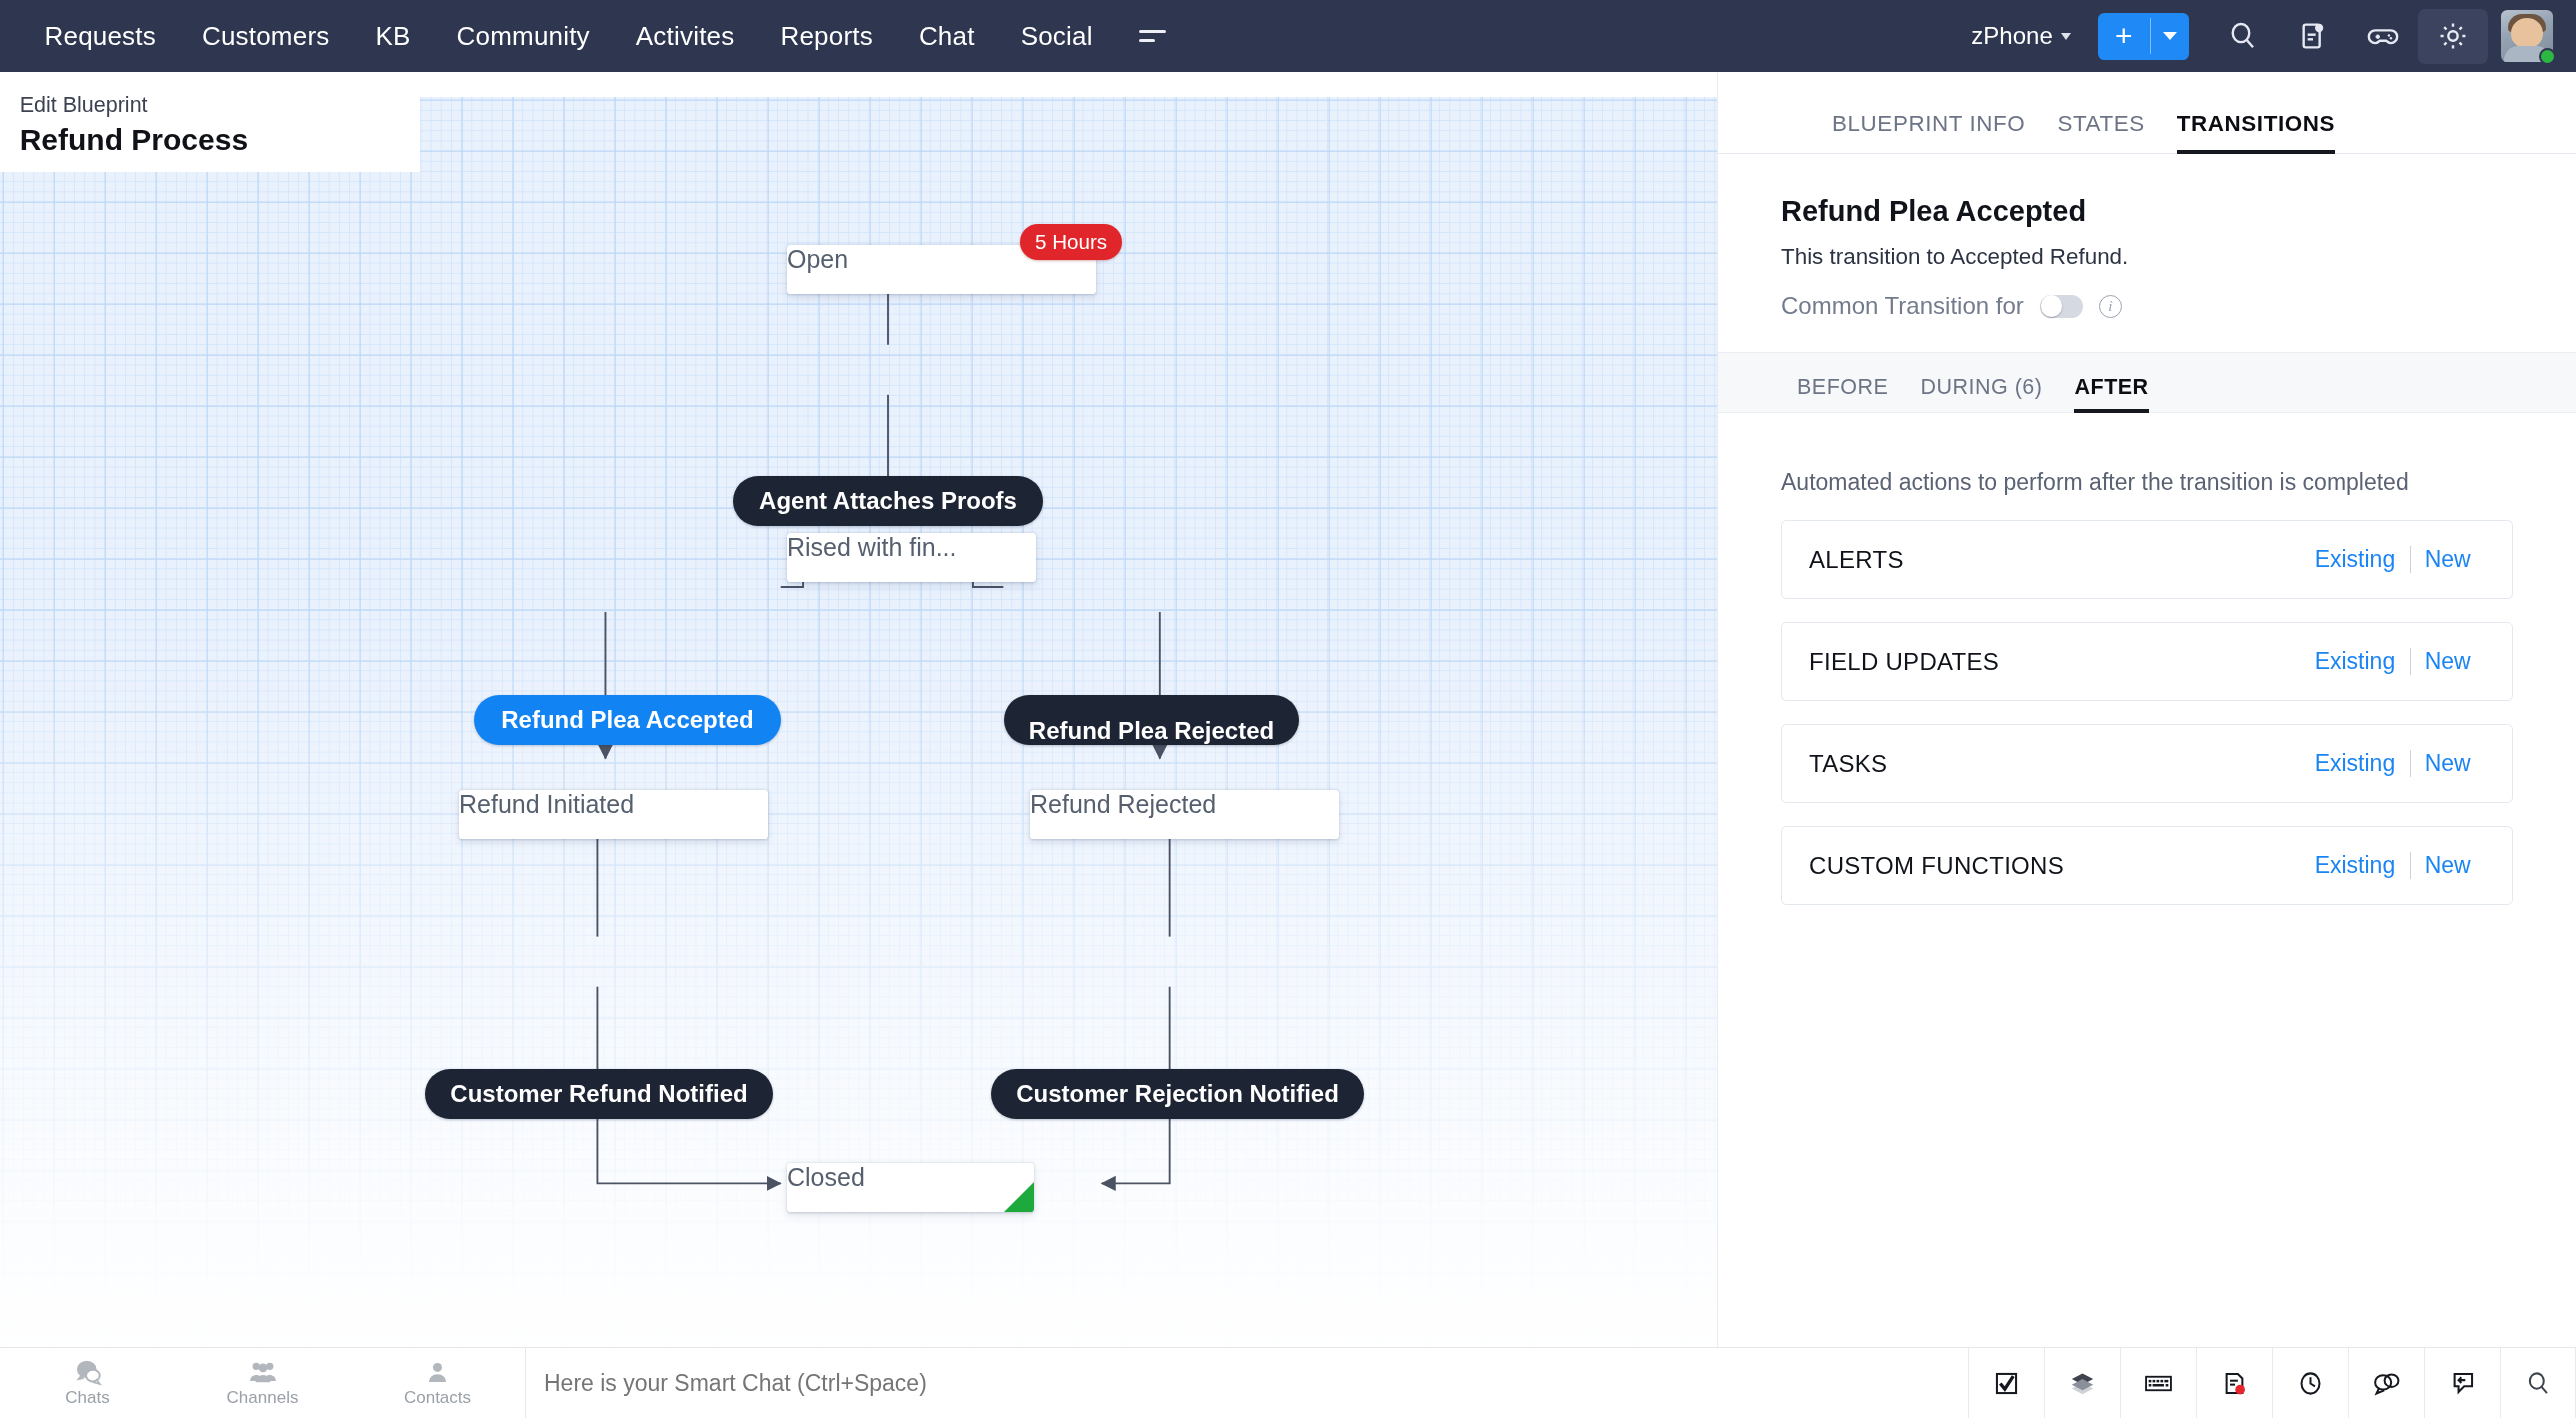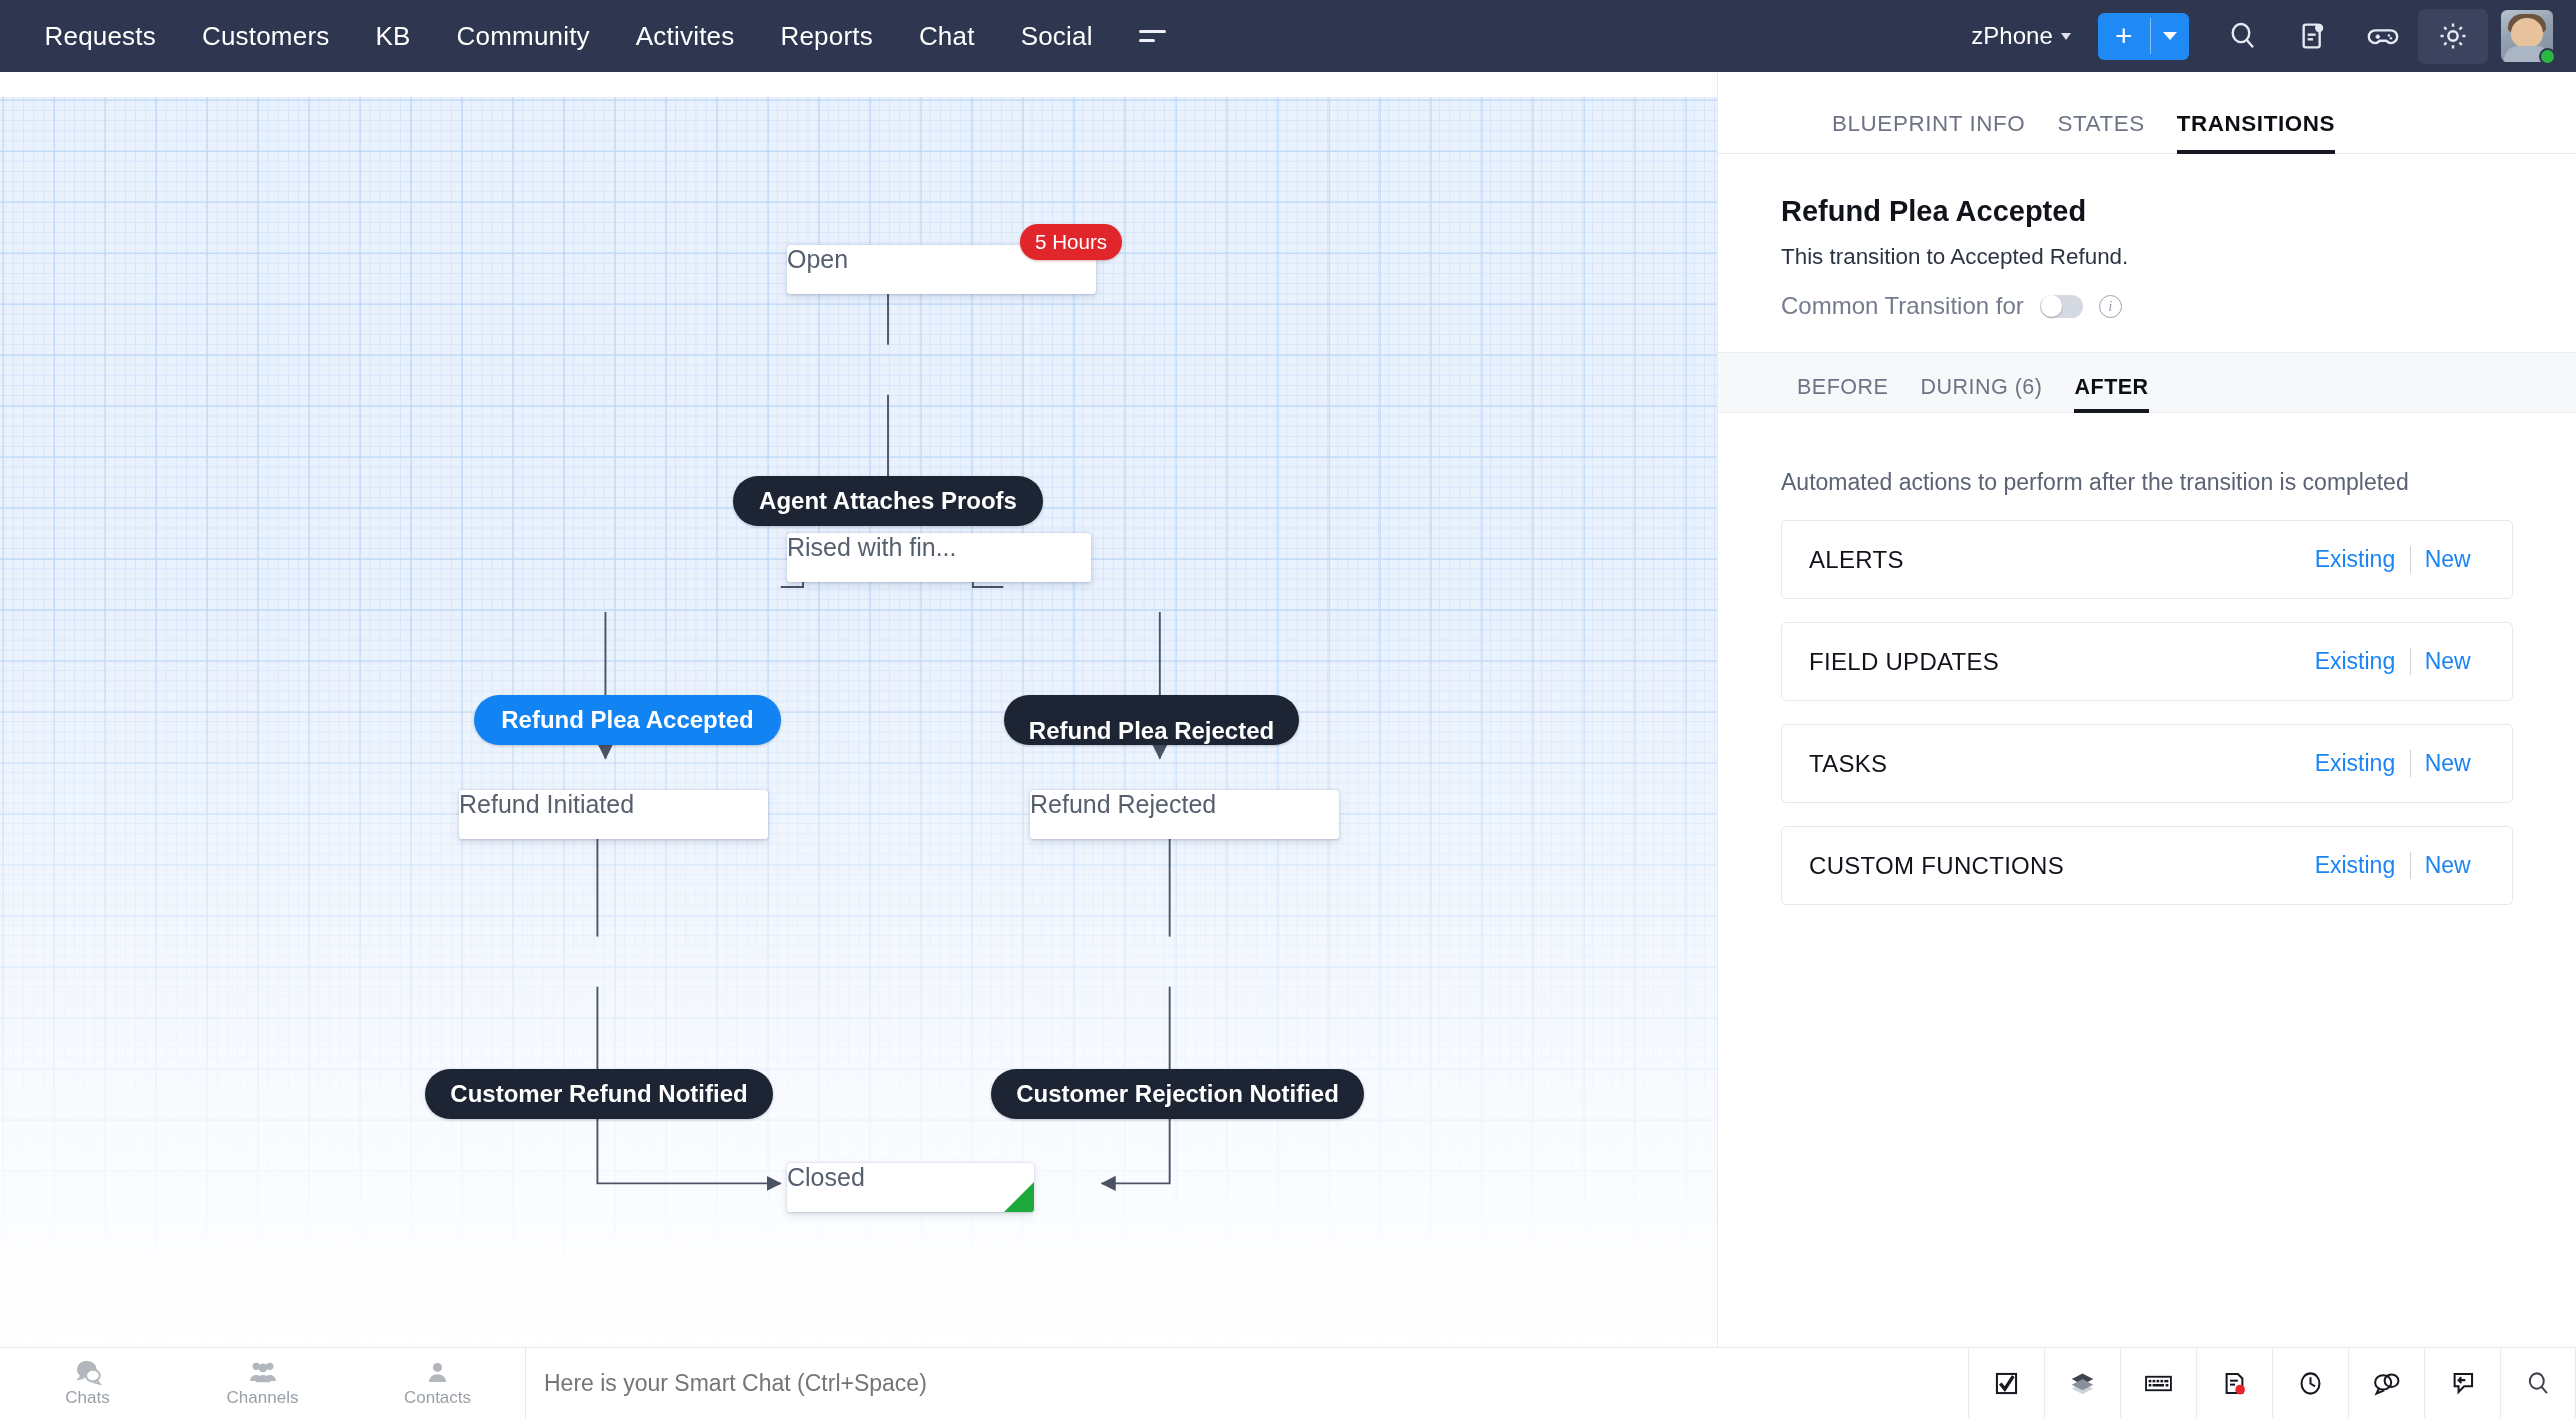--- a/index.html
+++ b/index.html
@@ -349,21 +349,21 @@
         <line x1="1308" y1="830" x2="1308" y2="967"></line>
         <path d="M1308,1023 L1308,1243 L1232,1243" marker-end="url(#arw)"></path>
       </g>
     </svg>
 
     <div class="state-node" style="left:787px;top:173px;width:309px;height:49px;">
       <span>Open</span>
     </div>
     <div id="sla-badge" style="left:1020px;top:152px;">5 Hours</div>
 
-    <div class="state-node" style="left:787px;top:461px;width:304px;height:49px;">
+    <div class="state-node" style="left:787px;top:461px;width:249px;height:49px;">
       <span>Rised with fin...</span>
     </div>
 
     <div class="state-node" style="left:459px;top:718px;width:309px;height:49px;">
       <span>Refund Initiated</span>
     </div>
 
     <div class="state-node" style="left:1030px;top:718px;width:309px;height:49px;">
       <span>Refund Rejected</span>
     </div>
@@ -382,20 +382,24 @@
     <div class="trans-node" style="left:1004px;top:623px;width:295px;height:50px;align-items:flex-end;">
       <span>Refund Plea Rejected</span>
     </div>
     <div class="trans-node" style="left:425px;top:997px;width:348px;height:50px;">
       <span>Customer Refund Notified</span>
     </div>
     <div class="trans-node" style="left:991px;top:997px;width:373px;height:50px;">
       <span>Customer Rejection Notified</span>
     </div>
 
+    <div id="blueprint-title-box">
+      <div id="bp-eyebrow">Edit Blueprint</div>
+      <div id="bp-name">Refund Process</div>
+    </div>
   </div>
 
   <div id="action-bar">
     <button id="save-btn">Save &amp; Complete Blueprint</button>
     <button id="cancel-btn">Cancel</button>
   </div>
 
   <div id="right-pane">
 
     <div id="rp-tabs">

